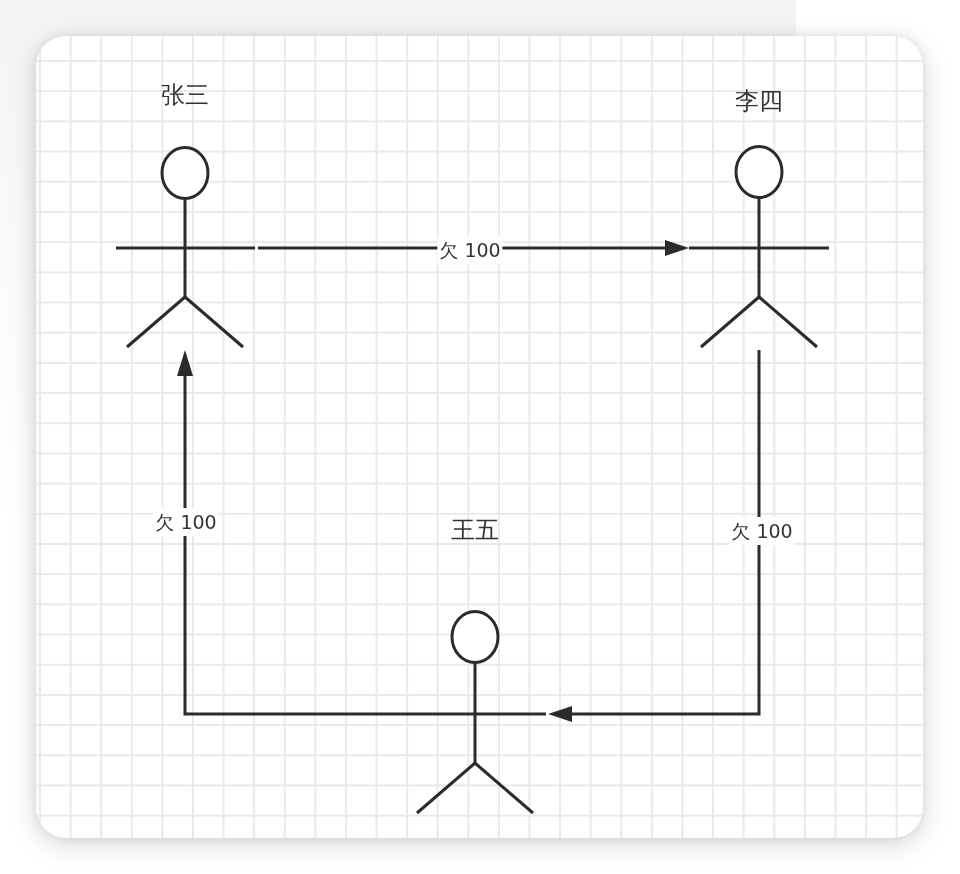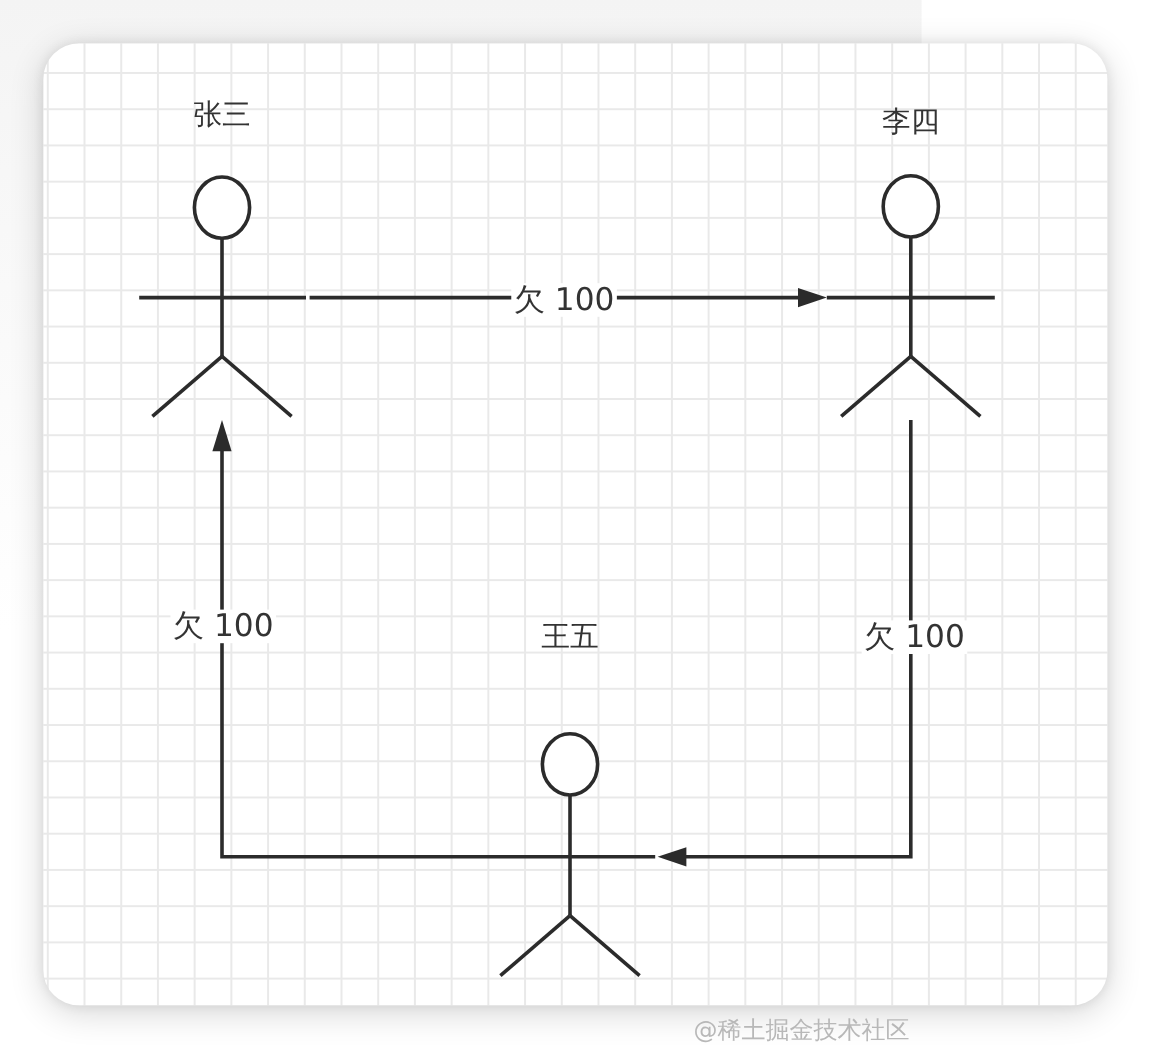--- a/index.html
+++ b/index.html
@@ -9,20 +9,21 @@
       height: 874px;
       background: #ffffff;
       overflow: hidden;
       font-family: "DejaVu Sans", "Liberation Sans", sans-serif;
     }
     .stage {
       position: relative;
       width: 768px;
       height: 874px;
       background: linear-gradient(#f4f4f4, #ffffff 60%);
+      padding-left: 28px;
     }
     .card {
       position: absolute;
       left: 36px;
       top: 36px;
       width: 887px;
       height: 802px;
       border-radius: 30px;
       background-color: #ffffff;
       background-image:
@@ -44,21 +45,21 @@
       position: absolute;
       transform: translate(-50%, -50%);
       white-space: nowrap;
       color: #333333;
       font-size: 24px;
       line-height: 28px;
     }
     .edge-label {
       background: #ffffff;
       padding: 0 2px;
-      font-size: 26px;
+      font-size: 19px;
     }
     .watermark {
       position: absolute;
       right: 10px;
       top: 845px;
       color: #b8b8b8;
       font-size: 20px;
       line-height: 26px;
       white-space: nowrap;
     }
@@ -117,14 +118,13 @@
   </svg>
 
   <div class="actor-label" style="left:185px; top:95px;">张三</div>
   <div class="actor-label" style="left:759px; top:101px;">李四</div>
   <div class="actor-label" style="left:475px; top:530px;">王五</div>
 
   <div class="edge-label" style="left:470px; top:250px;">欠 100</div>
   <div class="edge-label" style="left:762px; top:531px;">欠 100</div>
   <div class="edge-label" style="left:186px; top:522px;">欠 100</div>
 
-  <div class="watermark">@稀土掘金技术社区</div>
 </div>
 
 </body></html>

